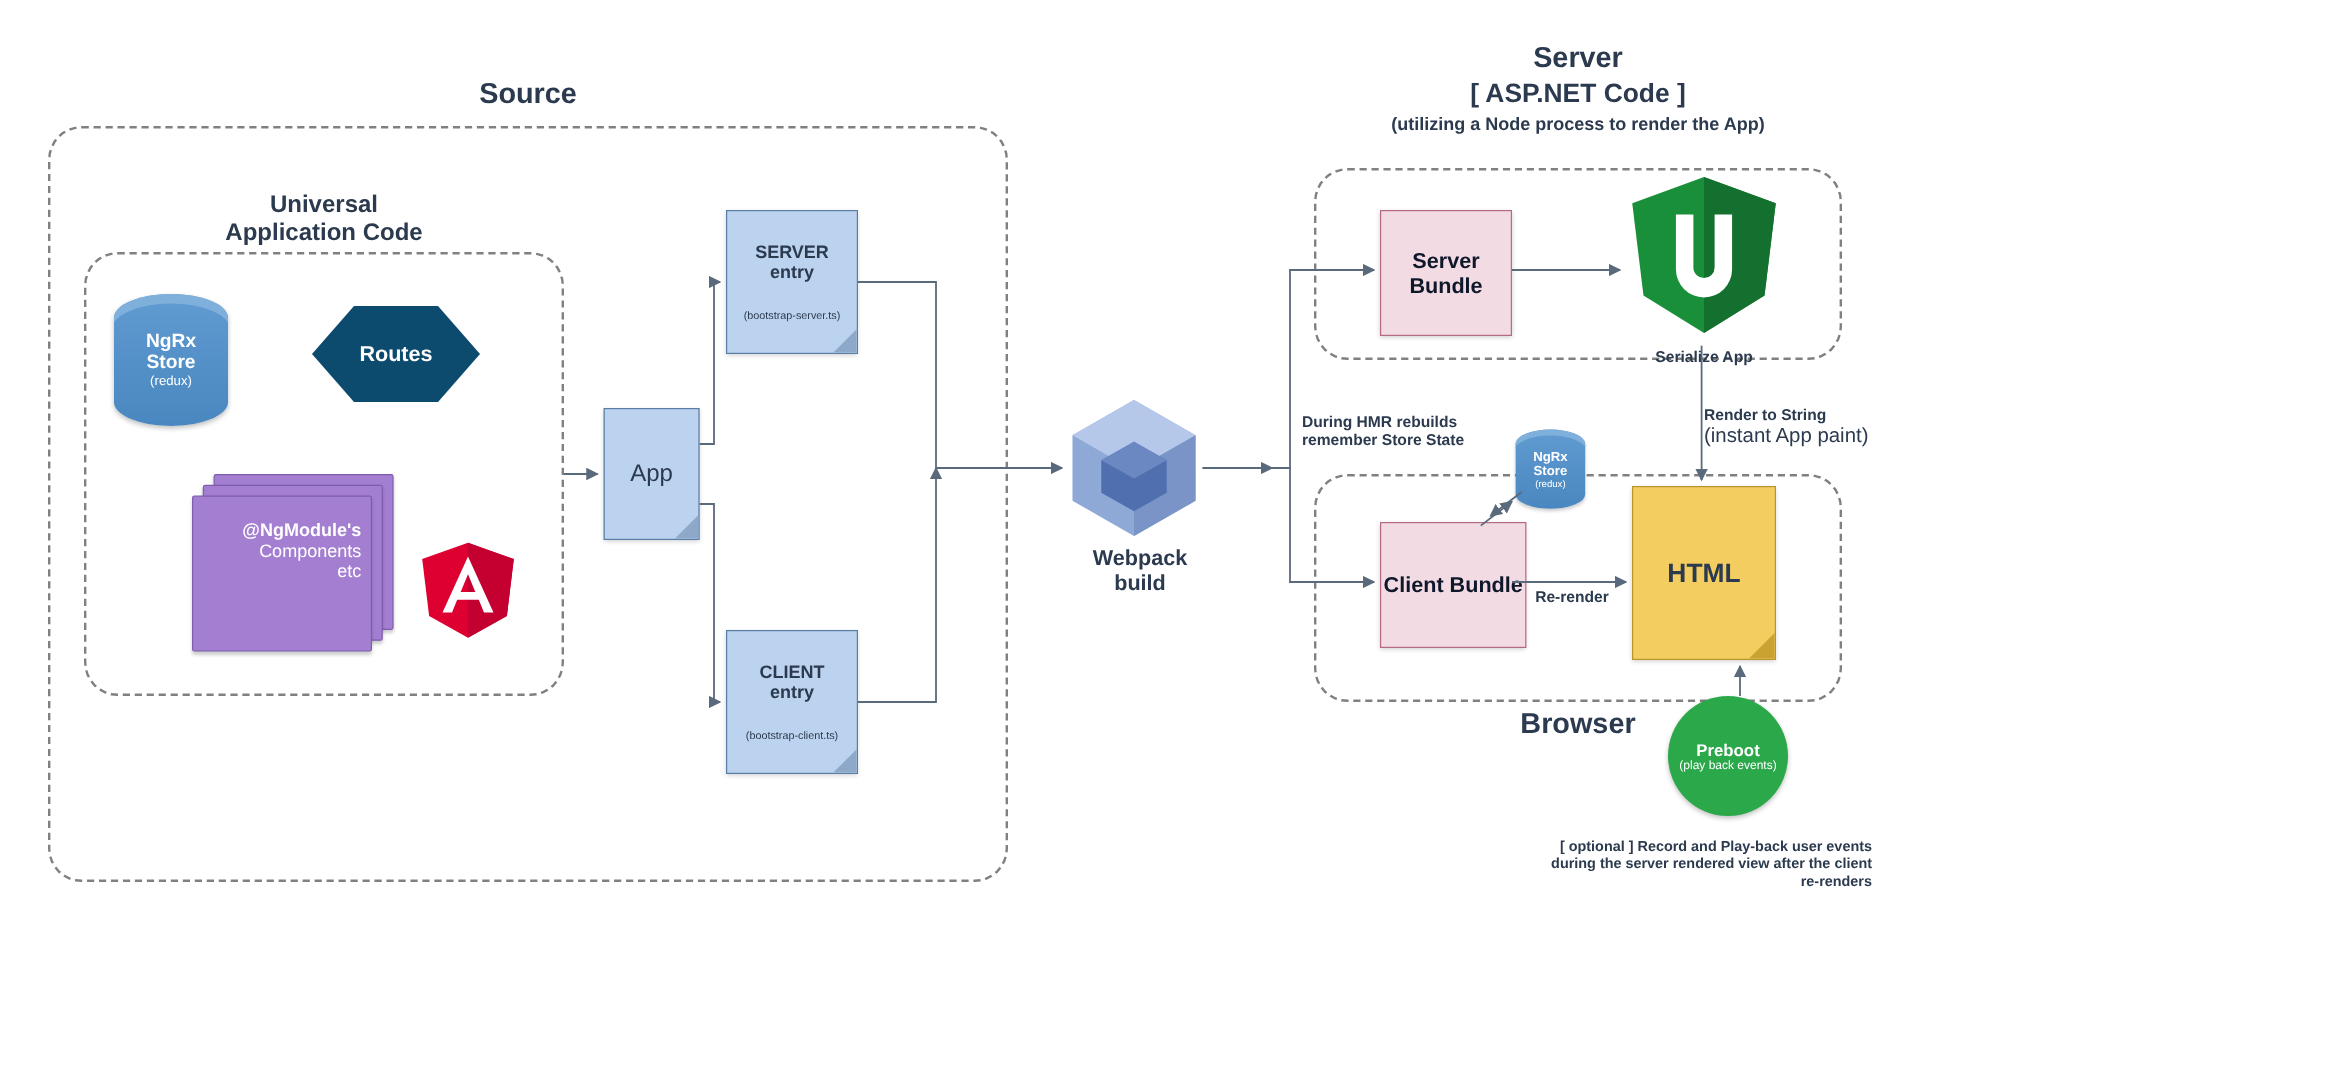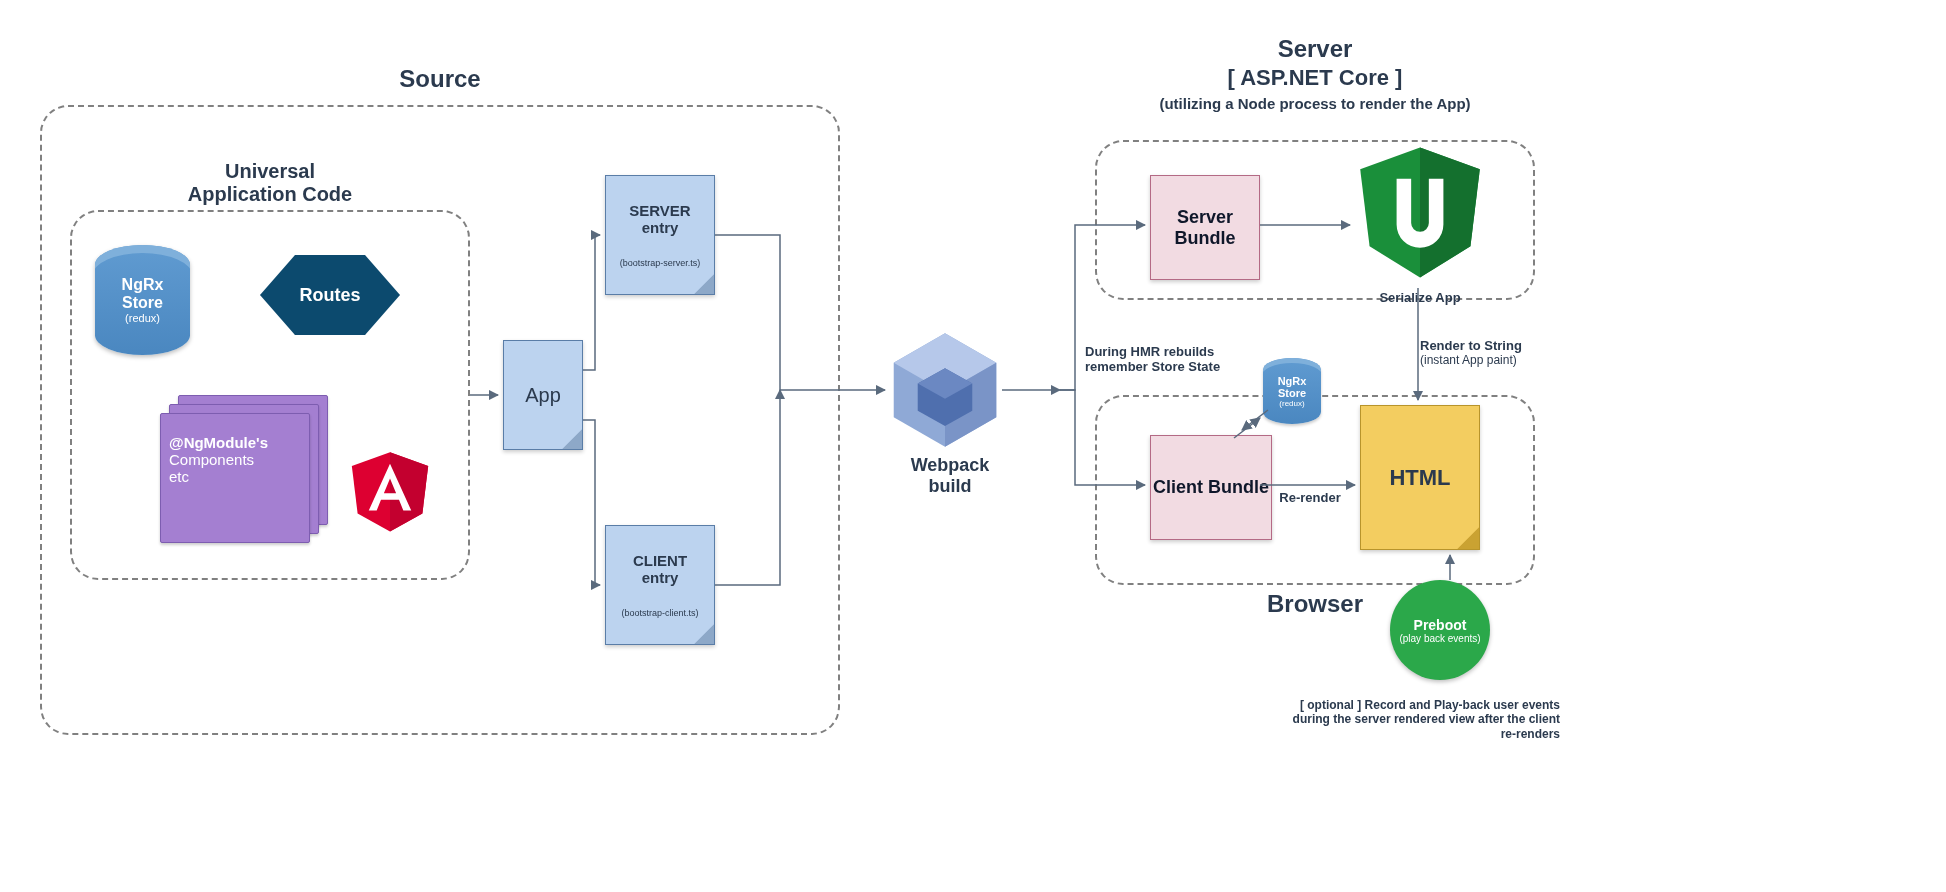--- a/index.html
+++ b/index.html
@@ -44,21 +44,21 @@
     clip-path: polygon(25% 0%, 75% 0%, 100% 50%, 75% 100%, 25% 100%, 0% 50%);
     box-shadow: 0 2px 4px rgba(0,0,0,.2);
   }
   #routes-hex { left: 260px; top: 255px; }
   
   #ngmodule-stack { position: absolute; left: 160px; top: 395px; width: 170px; height: 150px; }
   #ngmodule-stack .card {
     position: absolute; width: 150px; height: 130px;
     background: #a47fd1; border: 1px solid #7d5db0; border-radius: 2px;
     box-shadow: 0 2px 3px rgba(0,0,0,.2);
-    color: #fff; text-align: left; padding: 20px 8px; font-size: 15px;
+    color: #fff; text-align: right; padding: 20px 8px; font-size: 15px;
   }
   #ngmodule-stack .card.c1 { left: 18px; top: 0; }
   #ngmodule-stack .card.c2 { left: 9px; top: 9px; }
   #ngmodule-stack .card.c3 { left: 0; top: 18px; }
   #ngmodule-stack .card .h { font-weight: 700; }
   
   #angular-shield { position: absolute; left: 345px; top: 440px; width: 90px; height: 100px; }
   
   .doc {
     position: absolute;
@@ -122,21 +122,21 @@
   
   #preboot-circle {
     position: absolute; left: 1390px; top: 580px; width: 100px; height: 100px;
     background: #2ba84a; border-radius: 50%;
     color: #fff; text-align: center; font-size: 14px; font-weight: 700;
     display: flex; flex-direction: column; align-items: center; justify-content: center;
     box-shadow: 0 2px 4px rgba(0,0,0,.25);
   }
   #preboot-circle .small { font-size: 10px; font-weight: 400; }
   .annot { position: absolute; font-size: 13px; font-weight: 700; color: #2b3a4e; text-align: center; }
-  .annot .small { font-size: 12px; font-weight: 400; display: block; }
+  .annot .small { font-size: 17px; font-weight: 400; display: block; }
   #ann-serialize { left: 1365px; top: 290px; width: 110px; }
   #ann-render { left: 1420px; top: 338px; width: 140px; text-align: left; }
   #ann-rerender { left: 1265px; top: 490px; width: 90px; }
   #ann-hmr { left: 1085px; top: 345px; width: 175px; text-align: left; line-height: 1.15; }
   #ann-optional { left: 1280px; top: 698px; width: 280px; text-align: right; font-size: 12px; line-height: 1.2; }
   
   svg.arrows { position: absolute; left: 0; top: 0; width: 1946px; height: 892px; pointer-events: none; }
 </style>
 </head>
 <body>
@@ -195,21 +195,21 @@
   <polygon fill="#b6c8ea" points="50,3 97,30 50,57 3,30"></polygon>
   <polygon fill="#7a94c7" points="50,57 97,30 97,80 50,107"></polygon>
   <polygon fill="#4f6fae" points="50,35 75,49 75,74 50,88 25,74 25,49"></polygon>
   <polygon fill="#6b88c2" points="50,35 75,49 50,63 25,49"></polygon>
 </svg>
 <div id="webpack-label">
   <span>Webpack</span><br><span>build</span>
 </div>
 
 <div id="server-title" class="title">Server</div>
-<div id="server-sub" class="title">[ ASP.NET Core ]</div>
+<div id="server-sub" class="title">[ ASP.NET Code ]</div>
 <div id="server-note" class="subtitle">(utilizing a Node process to render the App)</div>
 <div id="server-box" class="dashed-box"></div>
 <div id="server-bundle" class="pinkbox">
   <span>Server Bundle</span>
 </div>
 <svg id="universal-shield" viewBox="0 0 250 270">
   <polygon fill="#1a8f3a" points="125,10 240,52 222,200 125,260 28,200 10,52"></polygon>
   <polygon fill="#14702e" points="125,10 125,260 222,200 240,52"></polygon>
   <path fill="#fff" d="M80 70 h28 v85 a17 17 0 0 0 34 0 V70 h28 v88 a45 45 0 0 1 -90 0 Z"></path>
 </svg>

